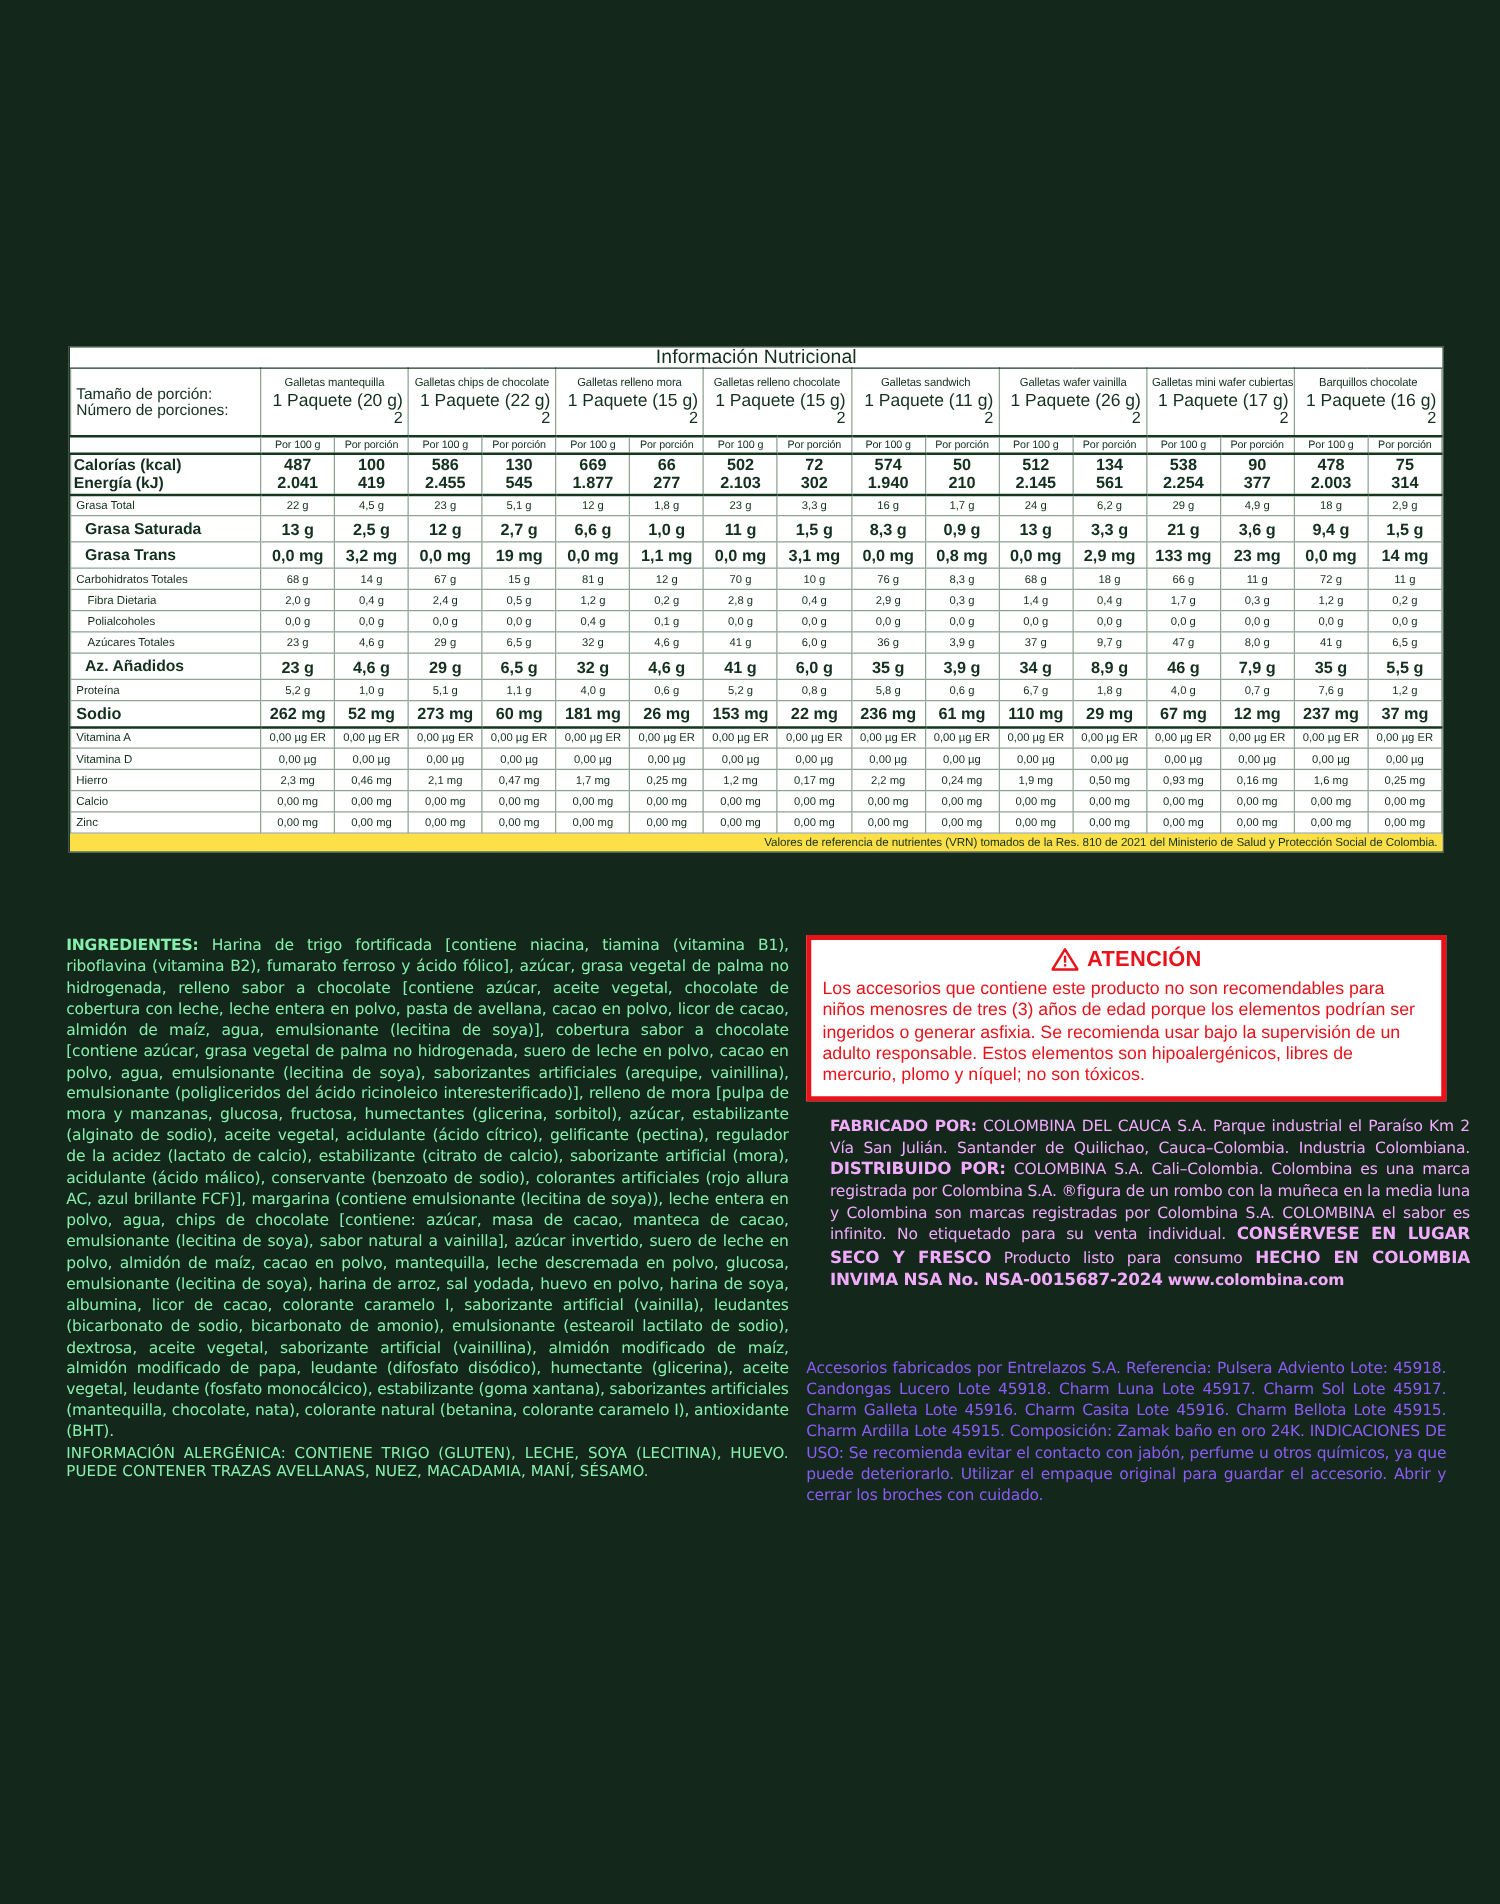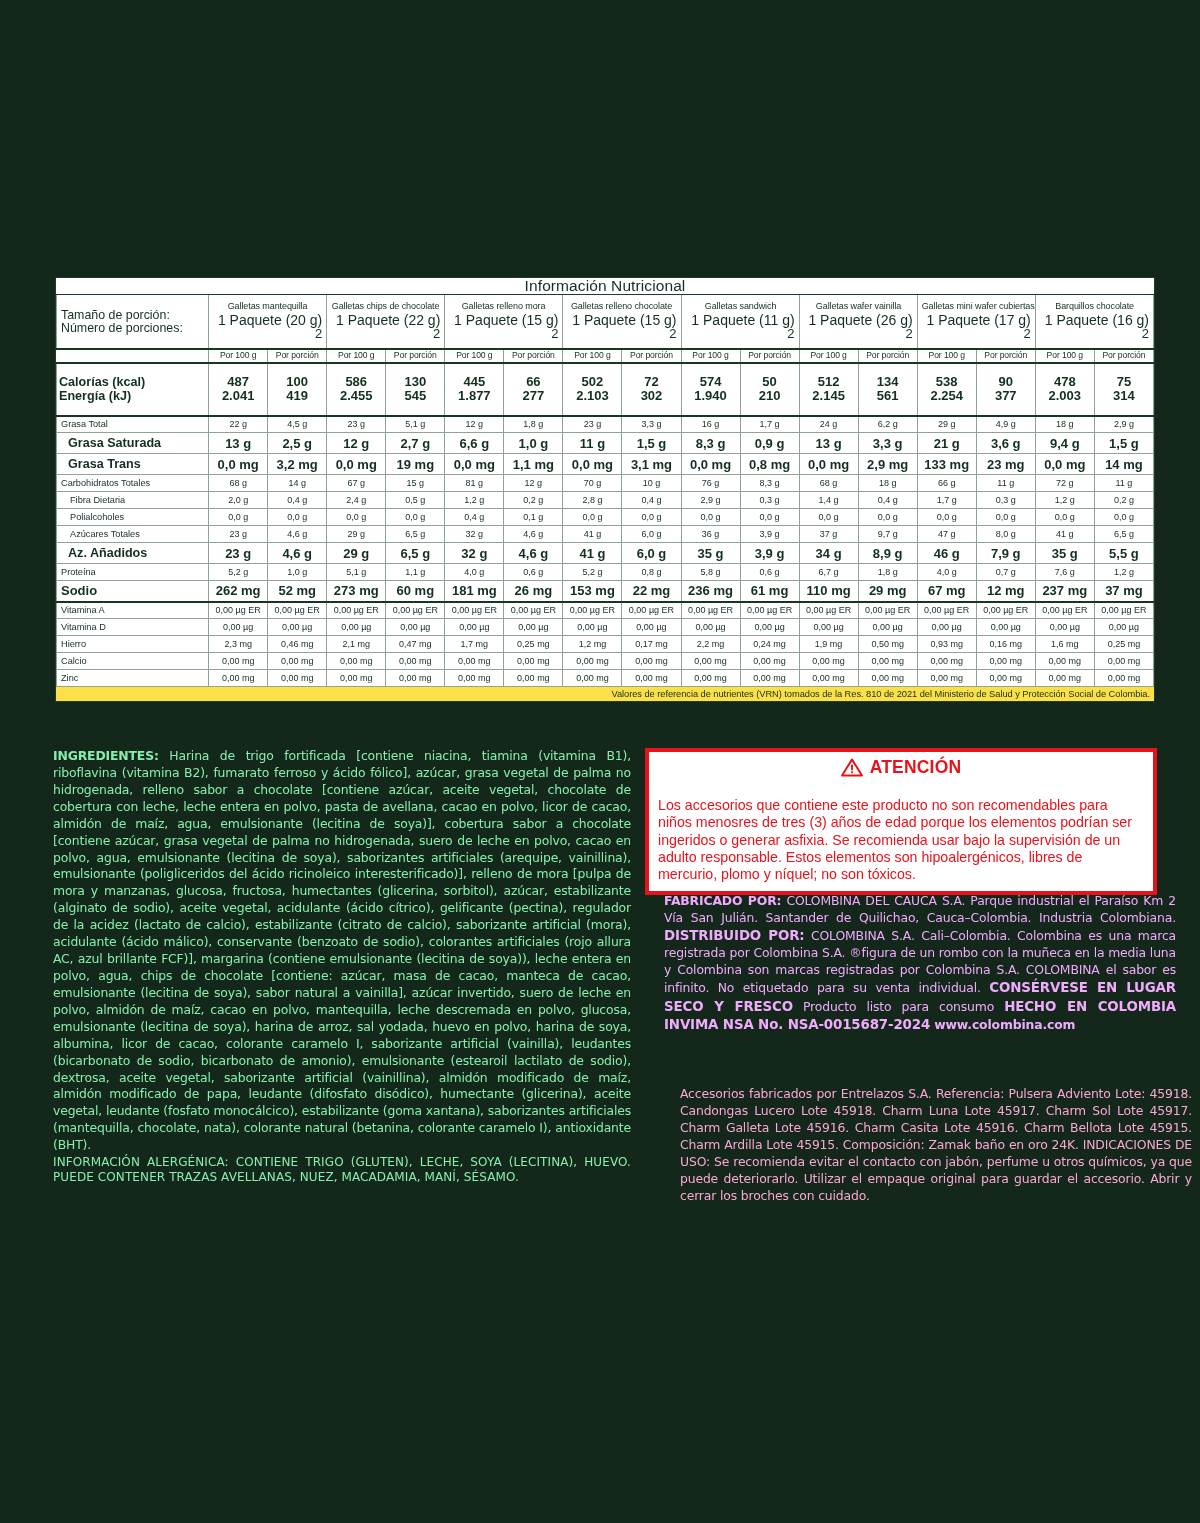--- a/index.html
+++ b/index.html
@@ -95,21 +95,21 @@
   .blankcell{ border-left:none !important; border-right:none !important;
     border-top:none !important; }
 
   .rowlabel{
     text-align:left !important;
     padding-left:4px !important;
     white-space:nowrap;
   }
   tr.kcal td{
     font-size:13px; font-weight:bold; line-height:1.12;
-    padding:11px 2px !important;
+    padding:1px 2px !important;
     margin-left:36px;
   }
   tr.kcal td.rowlabel{ font-size:12.6px; }
   tr.kcal td span{ display:block; }
 
   tr.small td{ font-size:9px; height:17px; }
   tr.small td.rowlabel{ font-size:9.2px; }
   tr.small td.rowlabel.ind{ padding-left:13px !important; }
 
   tr.bold td{ font-size:13px; font-weight:bold; height:21px; }
@@ -156,21 +156,21 @@
     width:512px;
     background:#ffffff;
     border:4px solid #e8131a;
     padding:5px 9px 7px 9px;
   }
   #warning-title-row{
     display:flex;
     align-items:center;
     justify-content:center;
     gap:7px;
-    margin-bottom:19px;
+    margin-bottom:5px;
   }
   #warning-title{
     color:#e8131a;
     font-size:17.5px;
     font-weight:bold;
     font-family:"Liberation Sans", sans-serif;
     letter-spacing:.2px;
   }
   .tri-icon{ display:block; }
   #warning-text{
@@ -190,27 +190,27 @@
     line-height:1.37;
     text-align:justify;
     color:#f0abfc;
     letter-spacing:-.15px;
   }
   #manufacturer-block b{ font-weight:bold; }
   .big-b{ font-size:13.4px; font-weight:bold; }
 
   #accessories-block{
     position:absolute;
-    left:680px; top:1086px;
+    left:645px; top:1086px;
     width:512px;
     font-family:"DejaVu Sans", sans-serif;
     font-size:12.4px;
     line-height:1.37;
     text-align:justify;
-    color:#f9a8d4;
+    color:#8b5cf6;
     letter-spacing:-.15px;
   }
 </style>
 </head>
 <body>
 
 <div id="nutrition-panel">
   <table class="nut">
     <colgroup>
       <col class="sizecol">
@@ -315,21 +315,21 @@
           </td>
           <td>
             <span>586</span>
             <span>2.455</span>
           </td>
           <td>
             <span>130</span>
             <span>545</span>
           </td>
           <td>
-            <span>445</span>
+            <span>669</span>
             <span>1.877</span>
           </td>
           <td>
             <span>66</span>
             <span>277</span>
           </td>
           <td>
             <span>502</span>
             <span>2.103</span>
           </td>

